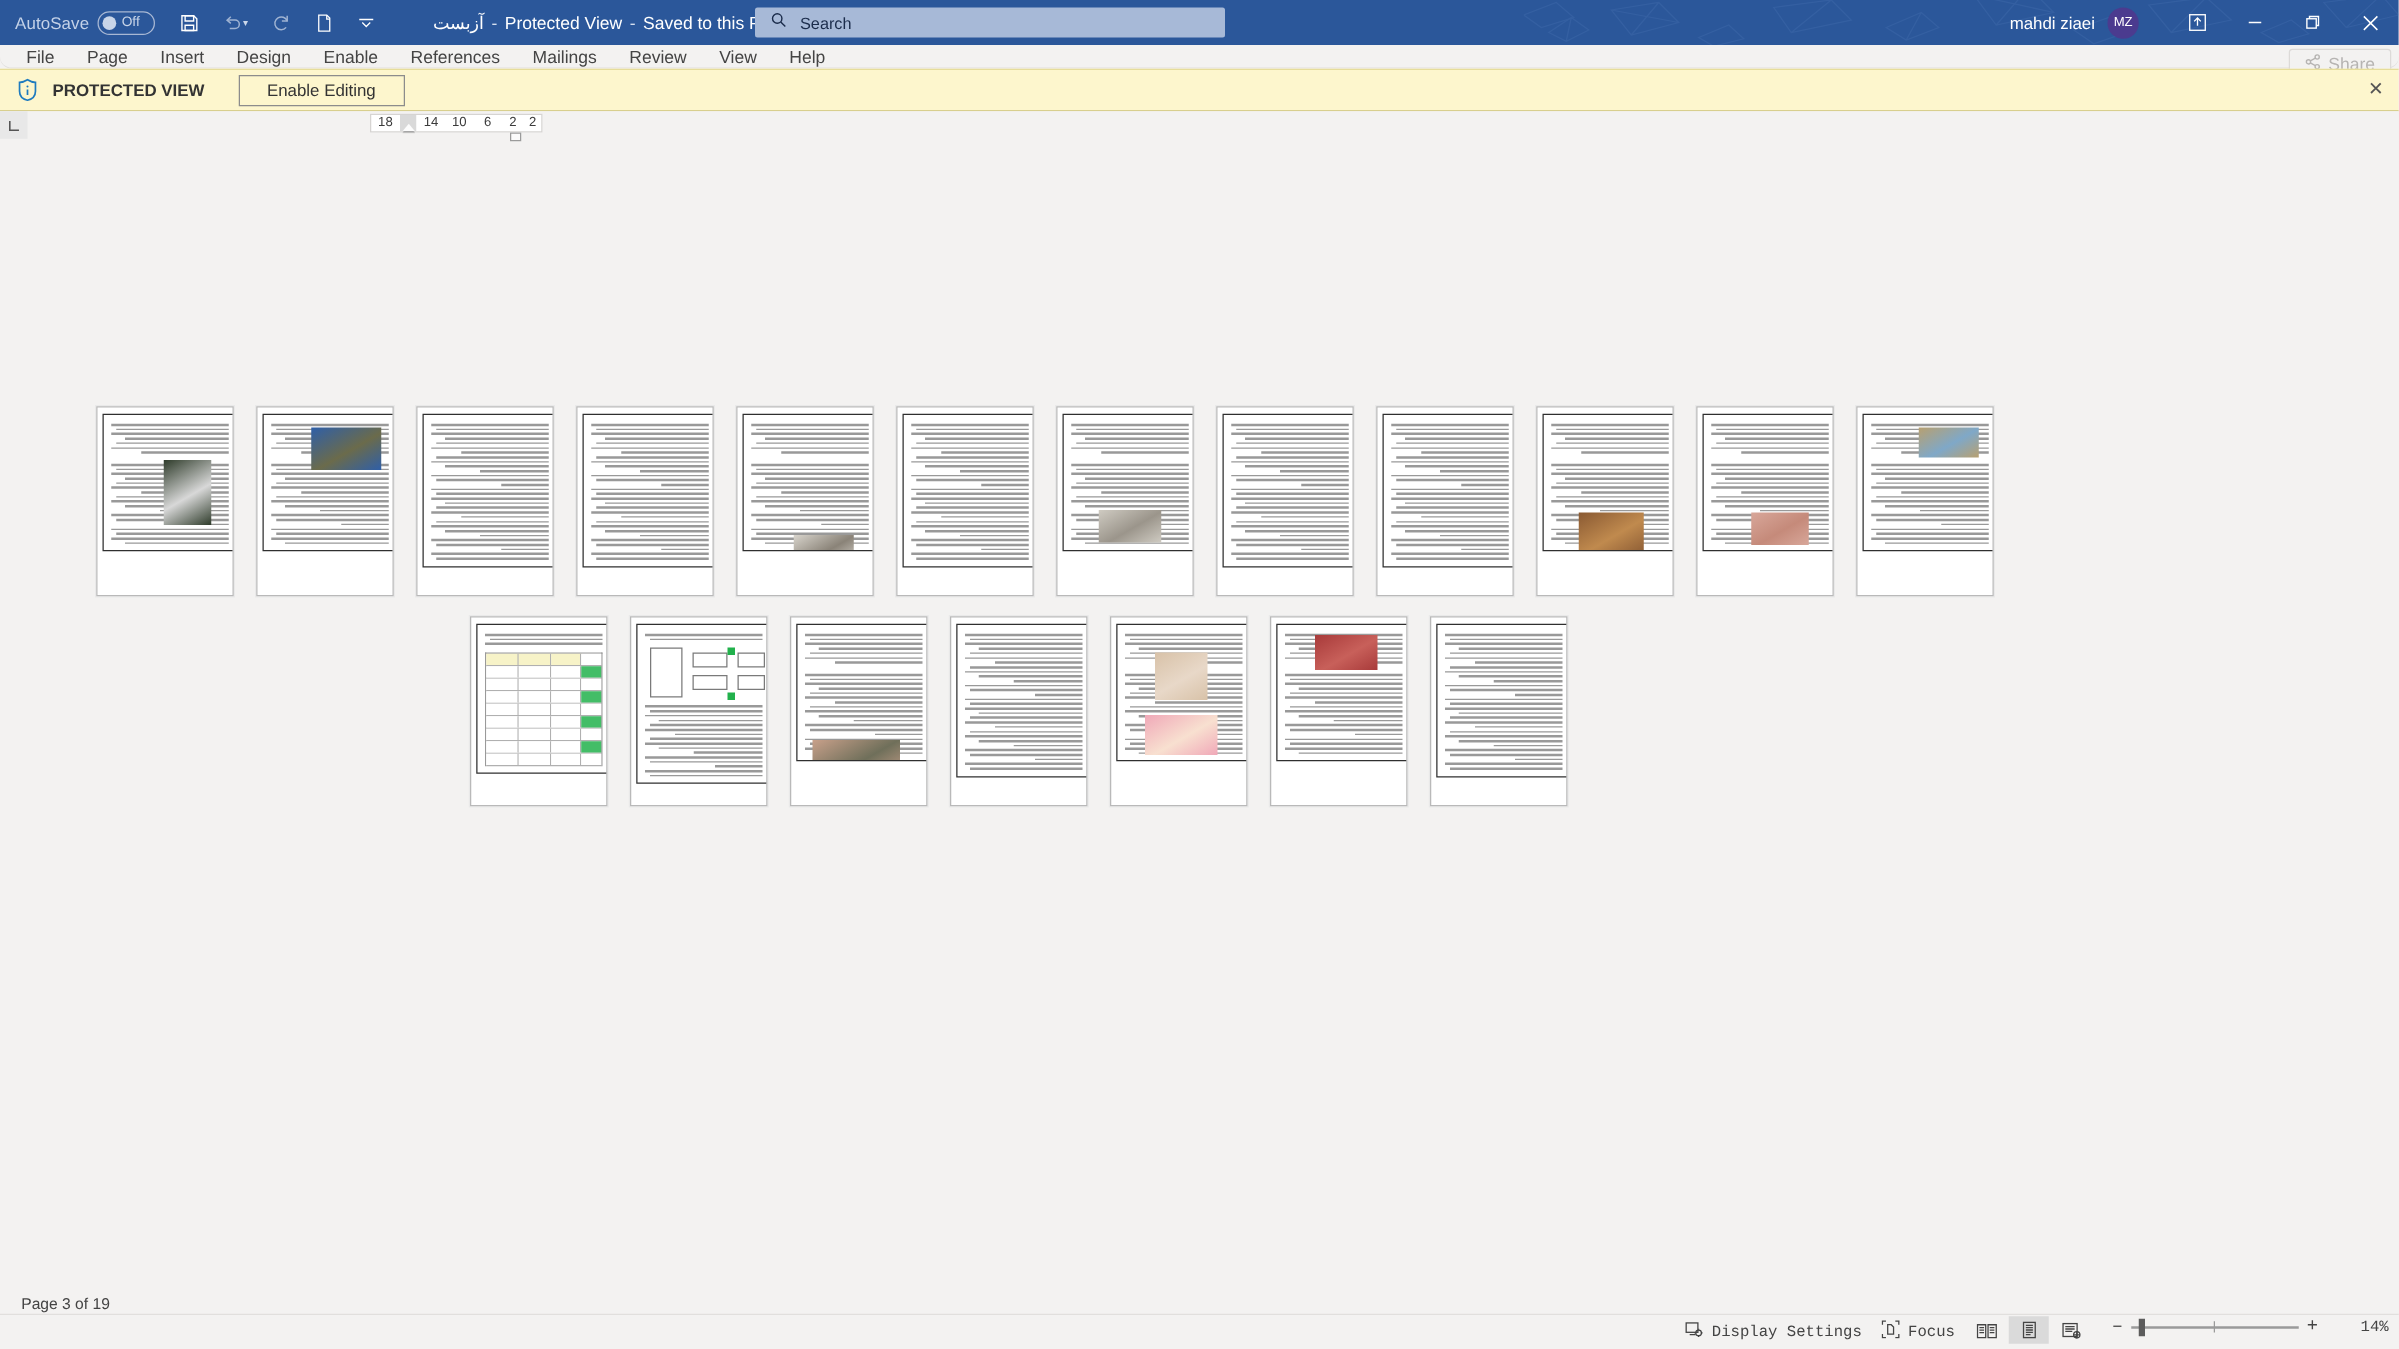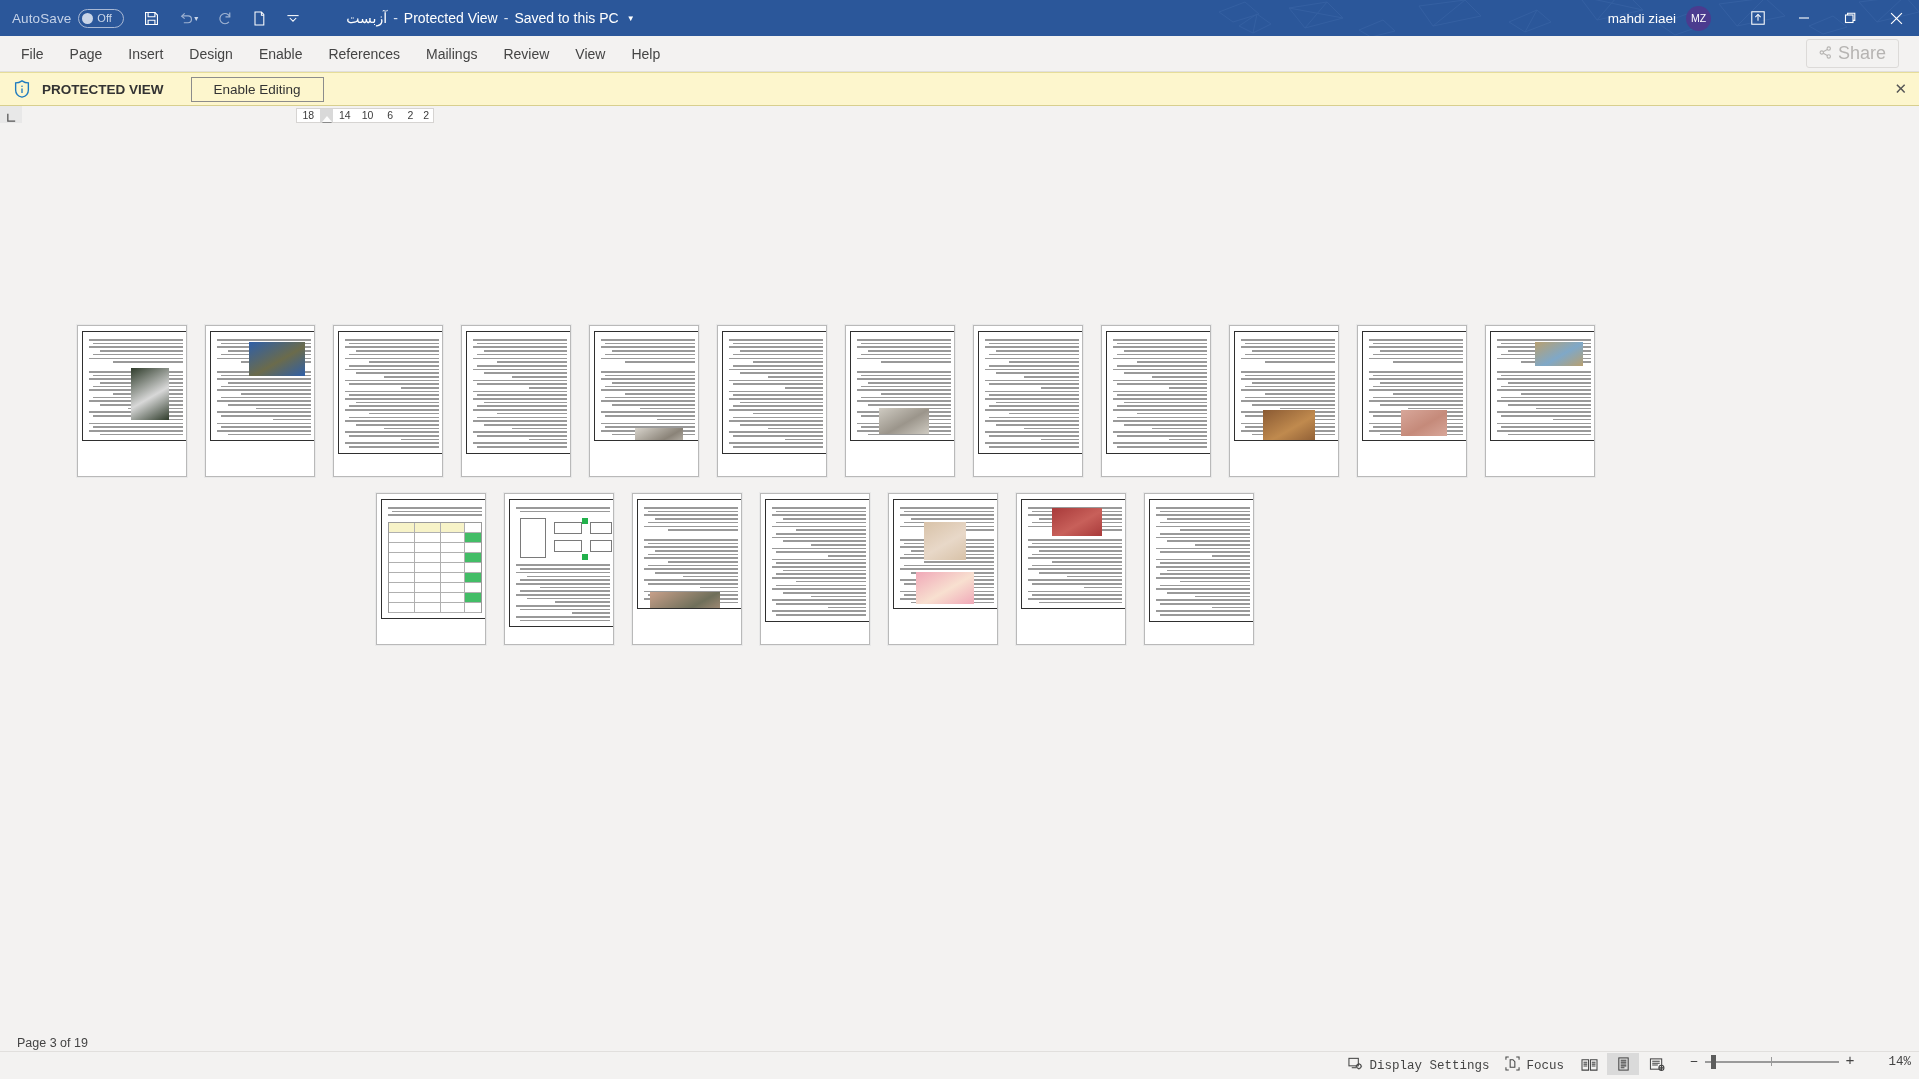--- a/index.html
+++ b/index.html
@@ -81,35 +81,36 @@
     margin-right: 24px;
   }
   .wincontrol {
     width: 46px; height:36px;
     display:flex; align-items:center; justify-content:center;
     color:#ffffff;
   }
 
   
   .ribbon {
-    height: 36px; background:#f3f2f1;
+    height: 19px; background:#f3f2f1;
     display:flex; align-items:center;
     position: relative;
     border-bottom: 1px solid #e1dfdd;
+    border-radius: 15px;
   }
   .tabs { display:flex; align-items:center; padding-left: 8px; }
   .tab {
     font-size: 14px; color:#444444;
     padding: 4px 13px;
     border-radius: 3px;
   }
   .share-btn {
-    position:absolute; right: 20px; top: 3px;
+    position:absolute; right: 6px; top: 3px;
     display:flex; align-items:center; gap:6px;
-    font-size:18px; color:#b6b4b2;
+    font-size:14px; color:#b6b4b2;
     border:1px solid #dcdad8; border-radius:3px;
     padding: 3px 12px; background:#f3f2f1;
   }
 
   
   .pvbar {
     height: 34px; background:#fdf6cd;
     border-top: 1px solid #e6dd9a;
     border-bottom: 1px solid #d8cf8e;
     display:flex; align-items:center;
@@ -292,20 +293,29 @@
 
   <div class="tb-title">
     <span>آزبست</span>
     <span class="sep">-</span>
     <span>Protected View</span>
     <span class="sep">-</span>
     <span>Saved to this PC</span>
     <span class="dd">▼</span>
   </div>
 
+  <div class="searchbox">
+    <span>
+      <svg width="14" height="14" viewBox="0 0 16 16" fill="none" stroke="#1b2c4b" stroke-width="1.3">
+        <circle cx="6.6" cy="6.6" r="4.3"></circle>
+          <path d="M9.8 9.8L14 14"></path>
+      </svg>
+    </span>
+    <span class="ph">Search</span>
+  </div>
 
   <div class="tb-right">
     <span class="username">mahdi ziaei</span>
     <span class="avatar">MZ</span>
     <span class="wincontrol">
       <svg width="16" height="16" viewBox="0 0 18 18" fill="none" stroke="currentColor" stroke-width="1.2">
         <rect x="2" y="2" width="14" height="14"></rect>
           <path d="M9 12V5"></path>
           <path d="M6 8l3-3 3 3"></path>
       </svg>

